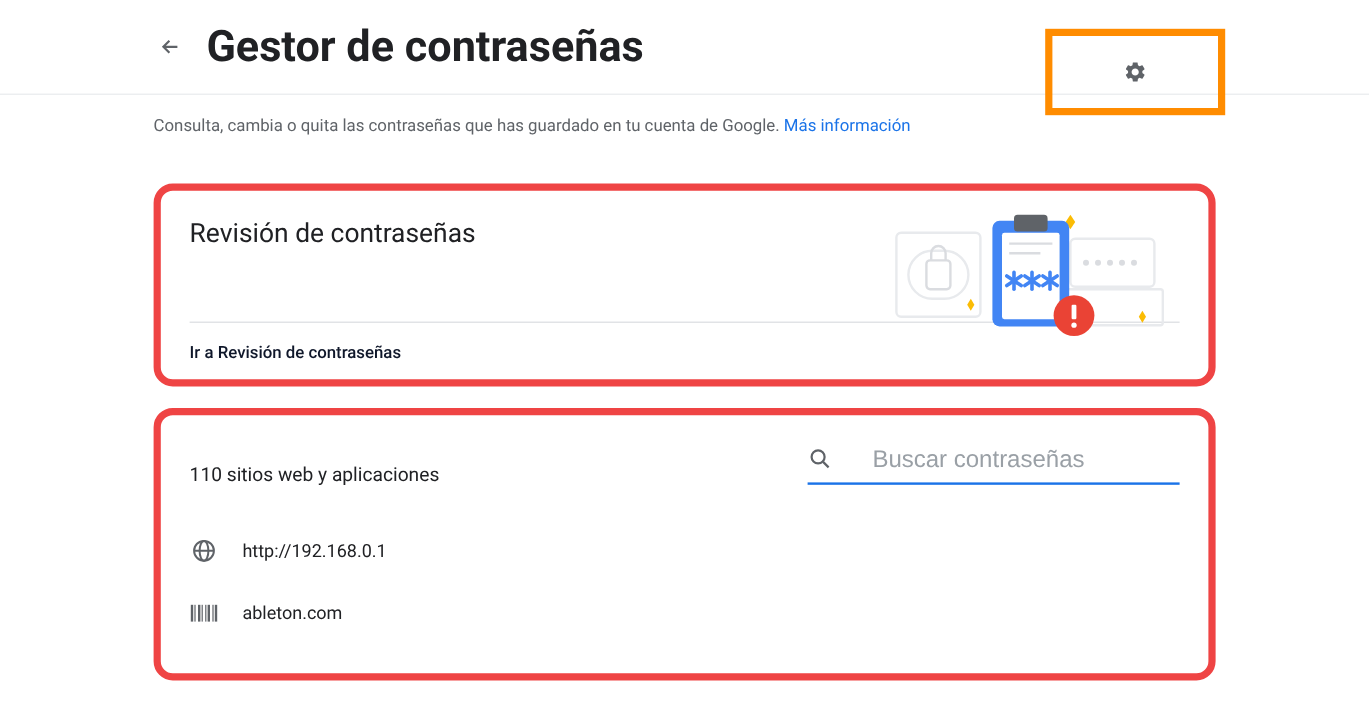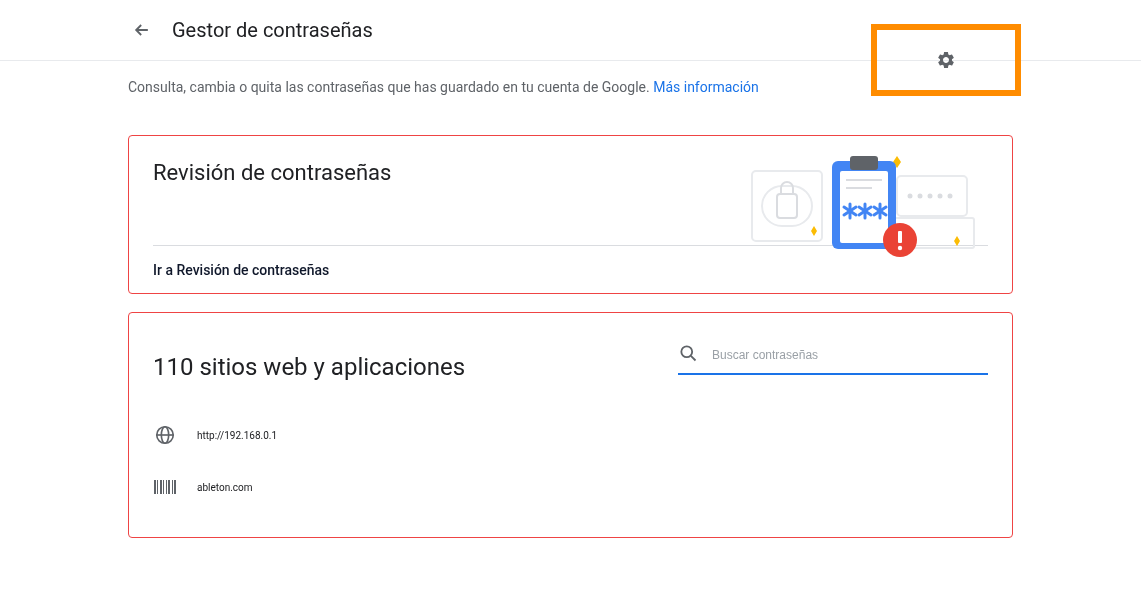--- a/index.html
+++ b/index.html
@@ -22,22 +22,22 @@
       width: 24px;
       height: 24px;
       display: flex;
       align-items: center;
       justify-content: center;
       cursor: pointer;
       color: #5f6368;
       margin-right: 18px;
     }
     .page-title {
-      font-size: 20px;
-      font-weight: 400;
+      font-size: 36px;
+      font-weight: 700;
       color: #202124;
       letter-spacing: 0;
     }
     .settings-highlight {
       position: absolute;
       right: 120px;
       top: 24px;
       border: 6px solid #ff8c00;
       width: 150px;
       height: 72px;
@@ -61,22 +61,22 @@
       font-size: 14px;
       color: #5f6368;
       margin-bottom: 40px;
     }
     .subtitle a {
       color: #1a73e8;
       text-decoration: none;
       cursor: pointer;
     }
     .card {
-      border: 1px solid #ef4444;
-      border-radius: 4px;
+      border: 6px solid #ef4444;
+      border-radius: 16px;
       margin-bottom: 18px;
     }
     .checkup-card {
       position: relative;
       padding: 24px 24px 0 24px;
     }
     .checkup-title {
       font-size: 22px;
       font-weight: 400;
       color: #202124;
@@ -109,64 +109,65 @@
     .sites-card {
       padding: 24px;
     }
     .sites-header {
       display: flex;
       align-items: center;
       justify-content: space-between;
       margin-bottom: 28px;
     }
     .sites-title {
-      font-size: 24px;
+      font-size: 16px;
       font-weight: 400;
       color: #202124;
       margin-top: 16px;
     }
     .search-wrap {
       display: flex;
       align-items: center;
       border-bottom: 2px solid #1a73e8;
       padding-bottom: 6px;
       width: 310px;
     }
     .search-icon {
       color: #5f6368;
       margin-right: 14px;
     }
     .search-input {
       border: none;
       outline: none;
-      font-size: 12px;
+      font-size: 20px;
       color: #8b5cf6;
       flex: 1;
       background: transparent;
+      margin-left: 20px;
     }
     .search-input::placeholder {
       color: #9aa0a6;
     }
     .site-row {
       display: flex;
       align-items: center;
       padding: 14px 0;
       cursor: pointer;
     }
     .site-icon {
       width: 24px;
       height: 24px;
       display: flex;
       align-items: center;
       justify-content: center;
       color: #5f6368;
       margin-right: 20px;
     }
     .site-name {
-      font-size: 10px;
+      font-size: 15px;
       color: #202124;
     }
     .barcode-icon {
       display: flex;
       gap: 1.5px;
       align-items: center;
       height: 16px;
     }
     .barcode-icon span {
       display: inline-block;

